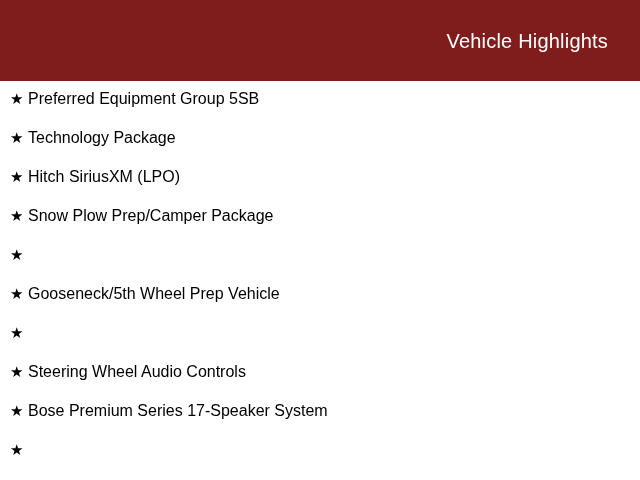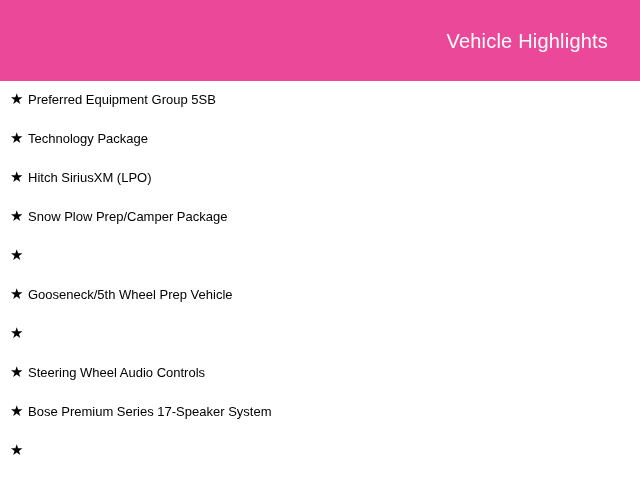--- a/index.html
+++ b/index.html
@@ -15,21 +15,21 @@
   }
   .page {
     width: 640px;
     height: 480px;
     position: relative;
     background: #ffffff;
   }
   .header-bar {
     width: 640px;
     height: 81px;
-    background: #ec4899;
+    background: #7f1d1d;
     display: flex;
     align-items: center;
     justify-content: flex-end;
     box-sizing: border-box;
     padding-right: 32px;
   }
   .header-title {
     color: #ffffff;
     font-size: 20px;
     font-weight: normal;
@@ -52,21 +52,21 @@
   .bullet-star {
     display: inline-block;
     width: 18px;
     font-size: 15px;
     color: #000000;
     line-height: 1;
     flex: none;
     text-align: left;
   }
   .item-label {
-    font-size: 13px;
+    font-size: 16px;
     color: #000000;
     line-height: 1;
     white-space: nowrap;
   }
 </style>
 </head>
 <body>
 
 <div class="page">
 

